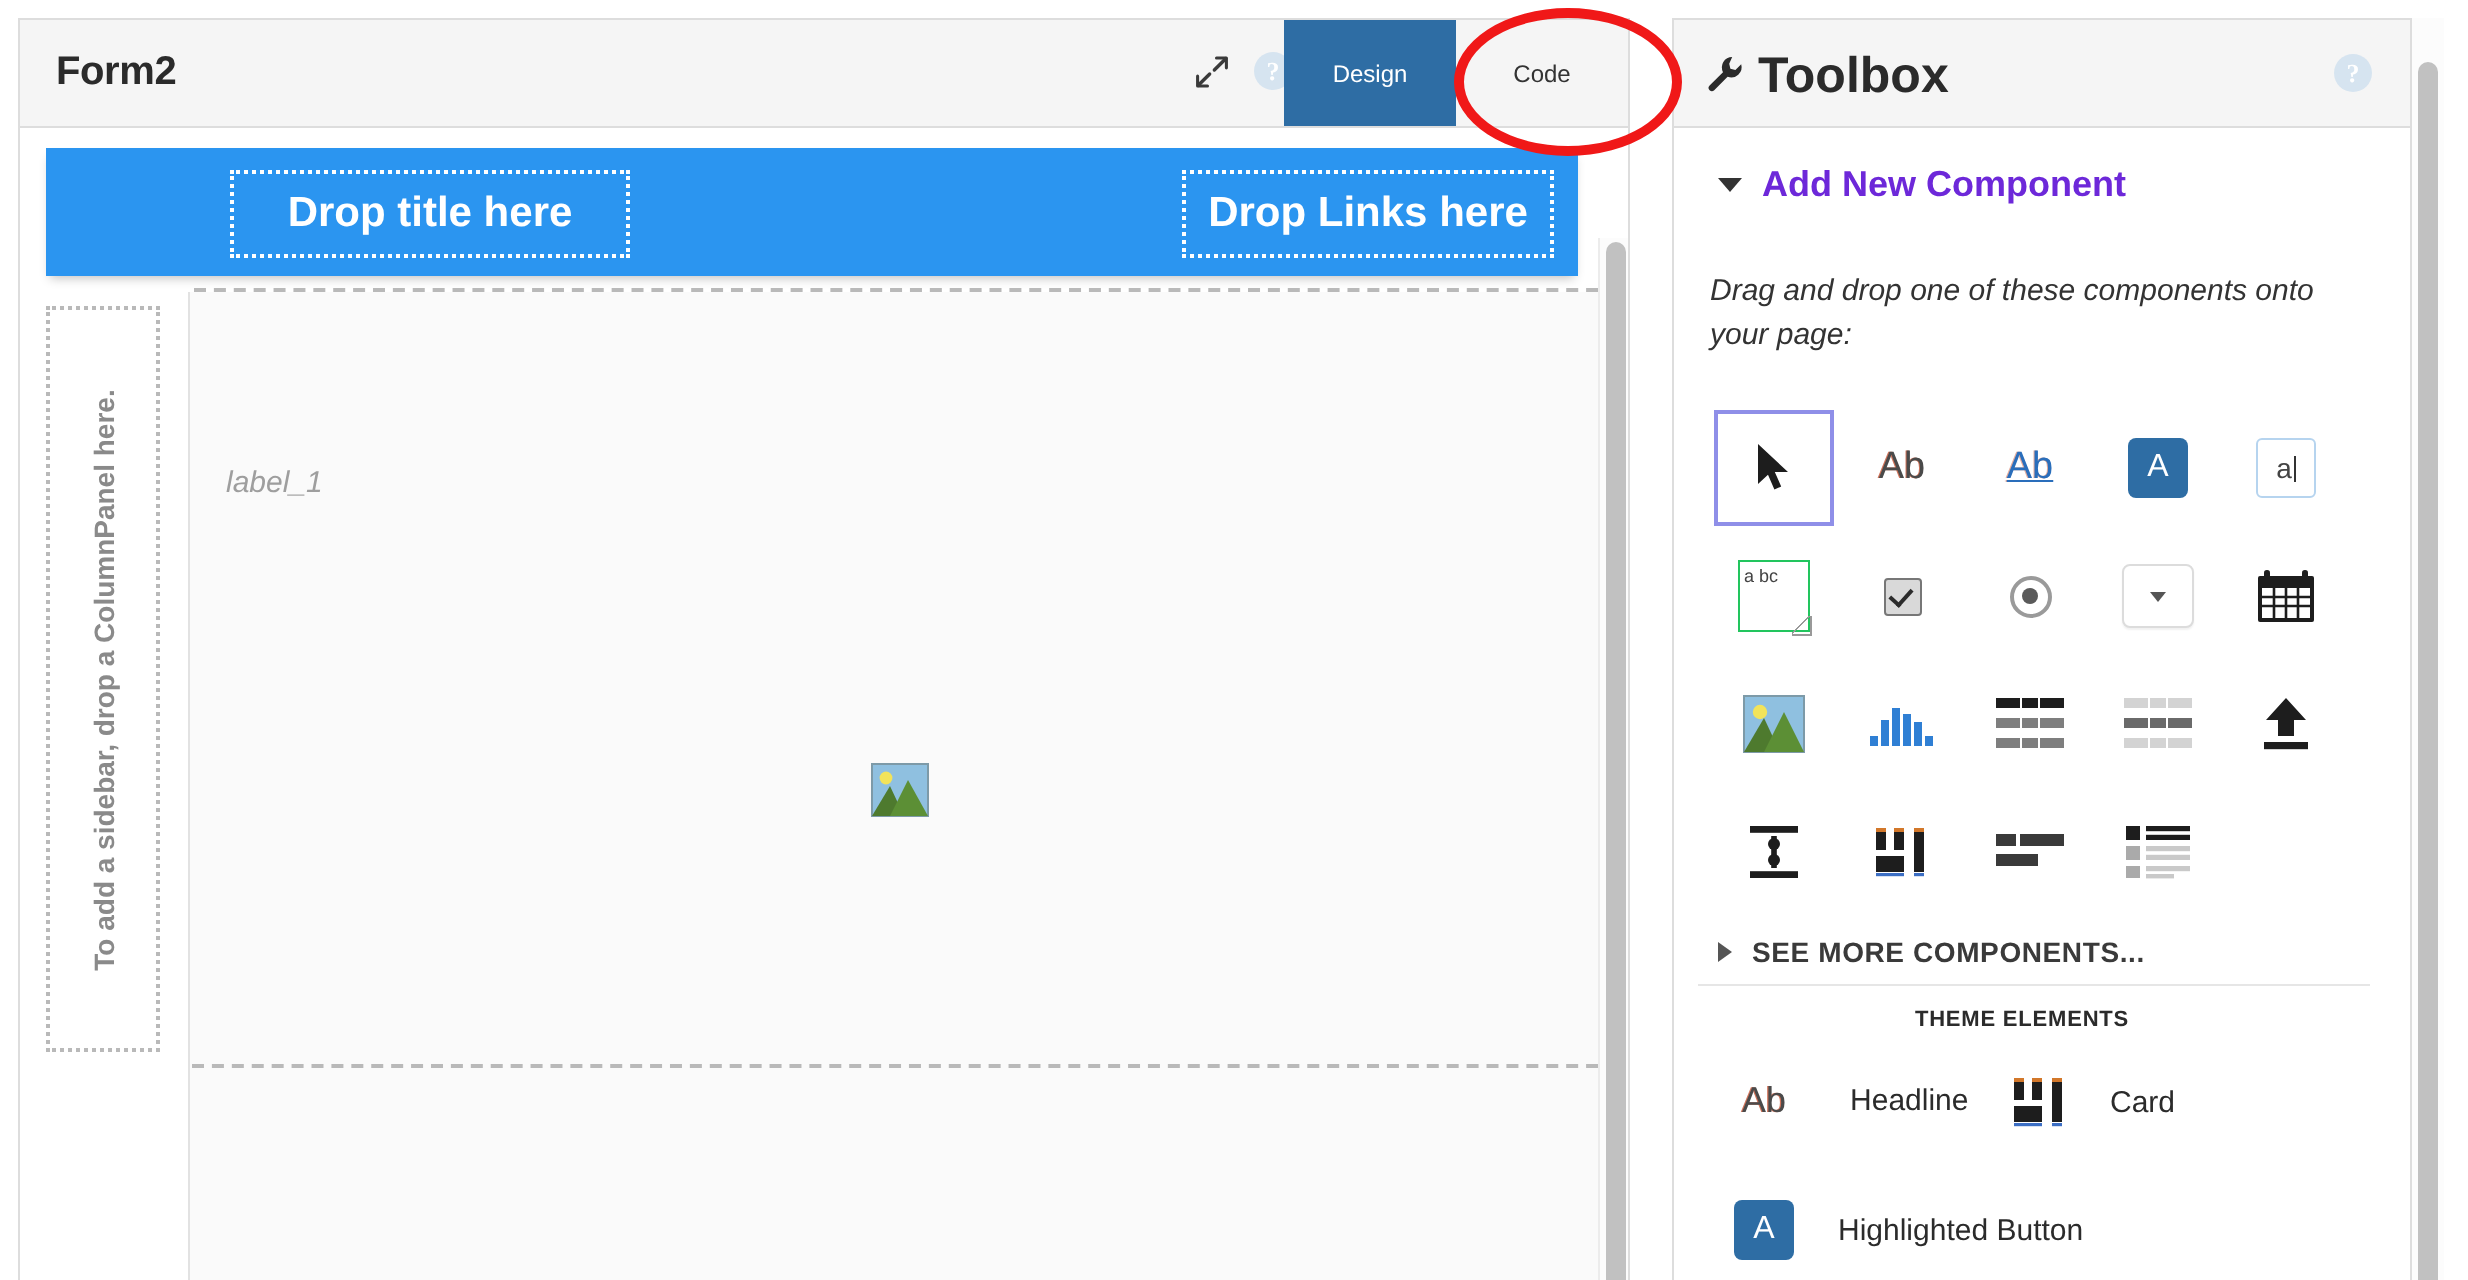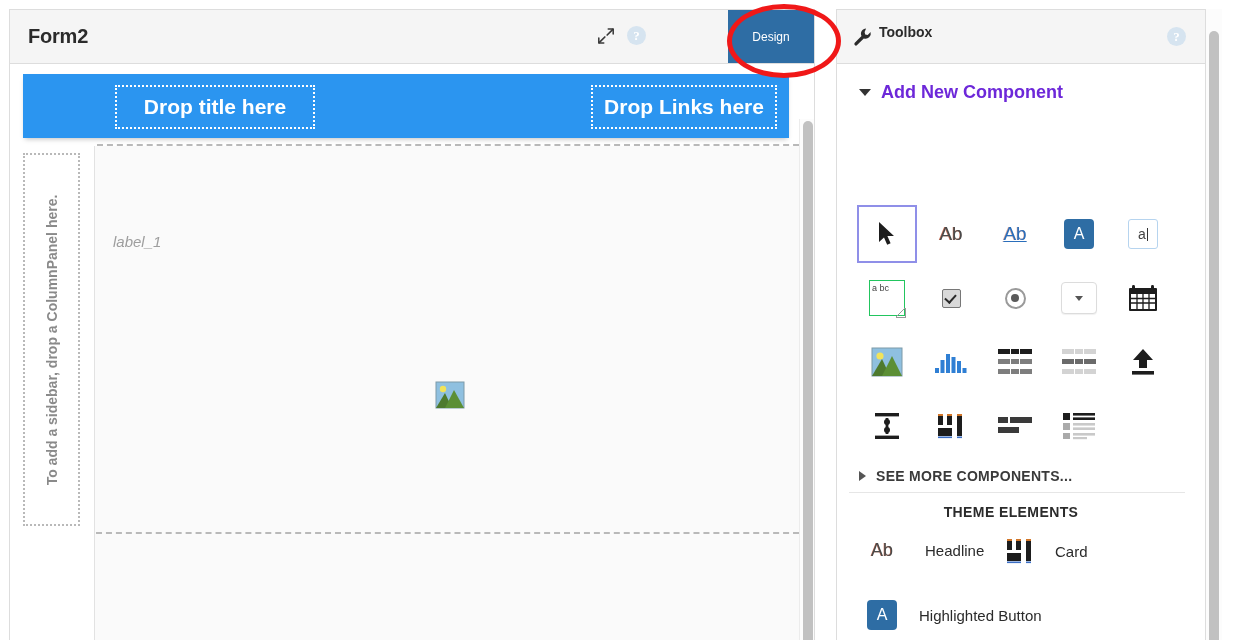--- a/index.html
+++ b/index.html
@@ -246,21 +246,21 @@
     position: relative;
     height: 54px;
     background: #f5f5f5;
     border-bottom: 1px solid #dddddd;
     box-sizing: border-box;
   }
   .toolbox-title {
     position: absolute;
     left: 42px;
     top: 14px;
-    font-size: 14px;
+    font-size: 25px;
     font-weight: bold;
     color: #2b2b2b;
   }
   .wrench {
     position: absolute;
     left: 16px;
     top: 17px;
     width: 20px;
     height: 20px;
   }
@@ -486,21 +486,21 @@
     top: 482px;
     width: 336px;
     border-top: 1px solid #e6e6e6;
   }
   .theme-title {
     position: absolute;
     left: 0;
     top: 494px;
     width: 348px;
     text-align: center;
-    font-size: 14px;
+    font-size: 11px;
     font-weight: bold;
     color: #2b2b2b;
     letter-spacing: 0.4px;
   }
   .theme-row {
     position: absolute;
     display: flex;
     align-items: center;
     cursor: pointer;
   }
@@ -558,20 +558,21 @@
           <path d="M12.5 2.2 L18 2.2 L18 7.7" fill="none" stroke="#3a3a3a" stroke-width="1.7" stroke-linecap="round" stroke-linejoin="round"></path>
           <path d="M17.6 2.6 L11.3 8.9" stroke="#3a3a3a" stroke-width="1.9" stroke-linecap="round"></path>
           <path d="M7.5 17.8 L2 17.8 L2 12.3" fill="none" stroke="#3a3a3a" stroke-width="1.7" stroke-linecap="round" stroke-linejoin="round"></path>
           <path d="M2.4 17.4 L8.7 11.1" stroke="#3a3a3a" stroke-width="1.9" stroke-linecap="round"></path>
         </svg>
         <div class="icon-help">?</div>
       </div>
 
       <div class="tabs">
         <div class="tab active">Design</div>
+        <div class="tab inactive">Code</div>
       </div>
     </div>
 
     <div class="canvas">
 
       <div class="page-banner">
         <div class="drop-zone dz-title">Drop title here</div>
         <div class="drop-zone dz-links">Drop Links here</div>
       </div>
 
@@ -608,20 +609,21 @@
       </svg>
       <div class="toolbox-title">Toolbox</div>
       <div class="toolbox-help">?</div>
     </div>
 
     <div class="section-head">
       <div class="caret-down"></div>
       <div class="section-head-label">Add New Component</div>
     </div>
 
+    <div class="section-desc">Drag and drop one of these components onto your page:</div>
 
     <div class="icon-grid">
 
       <div class="icon-cell">
         <div class="cell-box cell-selected">
           <svg width="22" height="26" viewBox="0 0 22 26">
             <path d="M3 1 L3 21 L8 16.4 L11.2 23.8 L14.6 22.2 L11.4 15 L18 15 Z" fill="#1d1d1d"></path>
           </svg>
         </div>
       </div>

